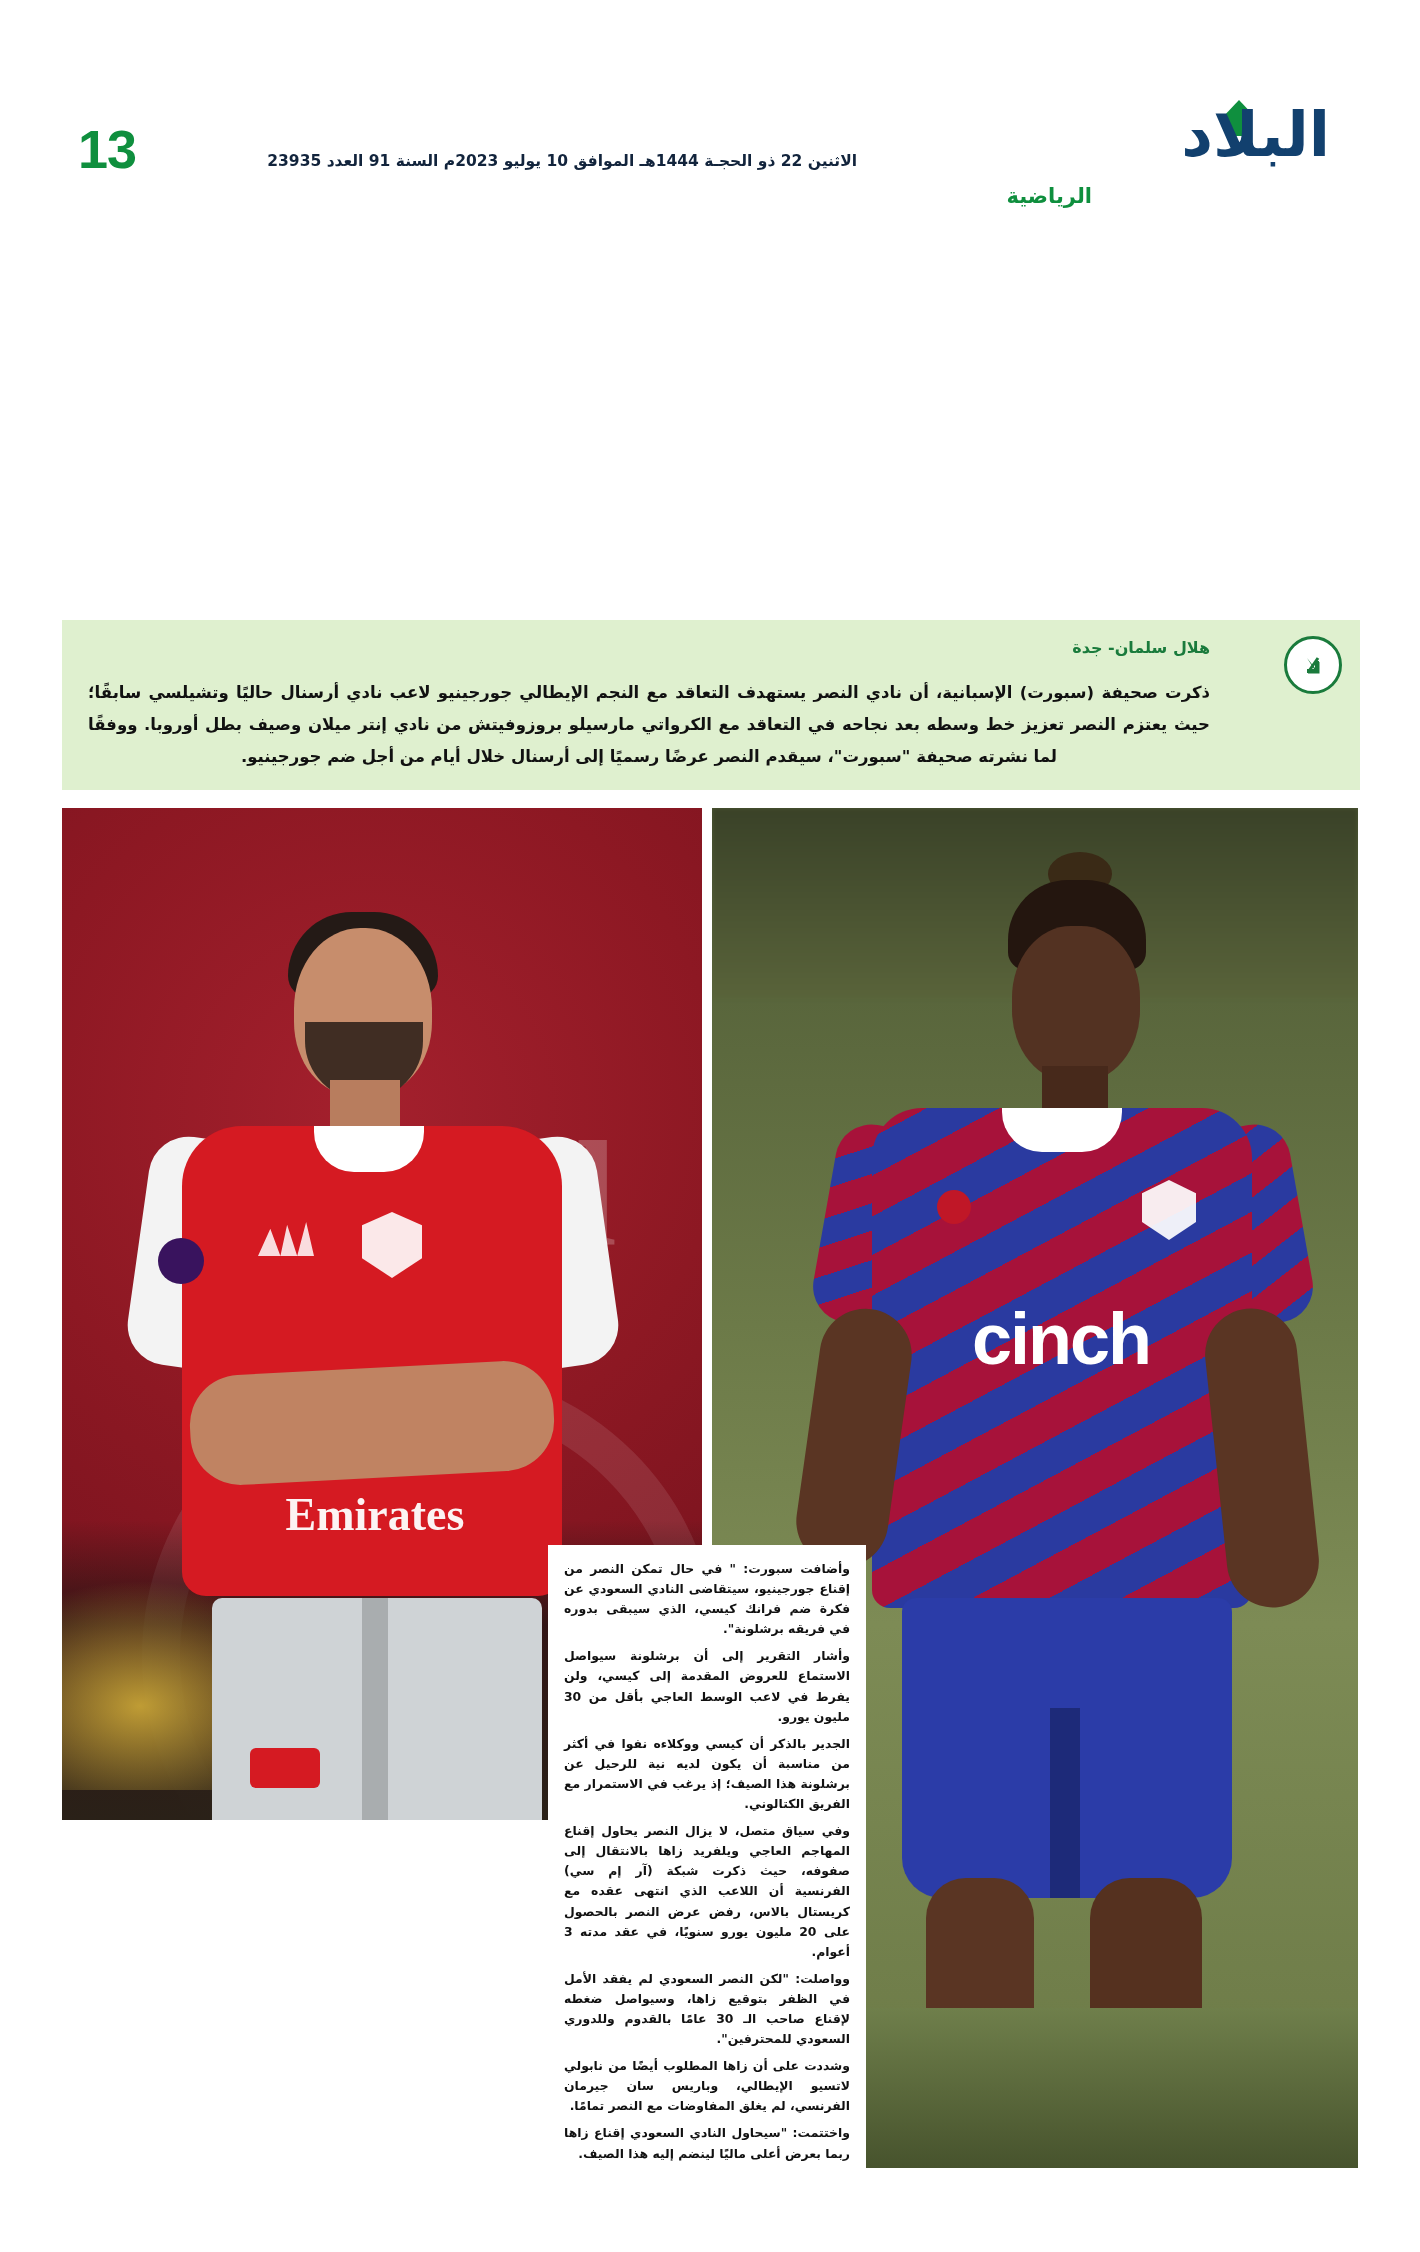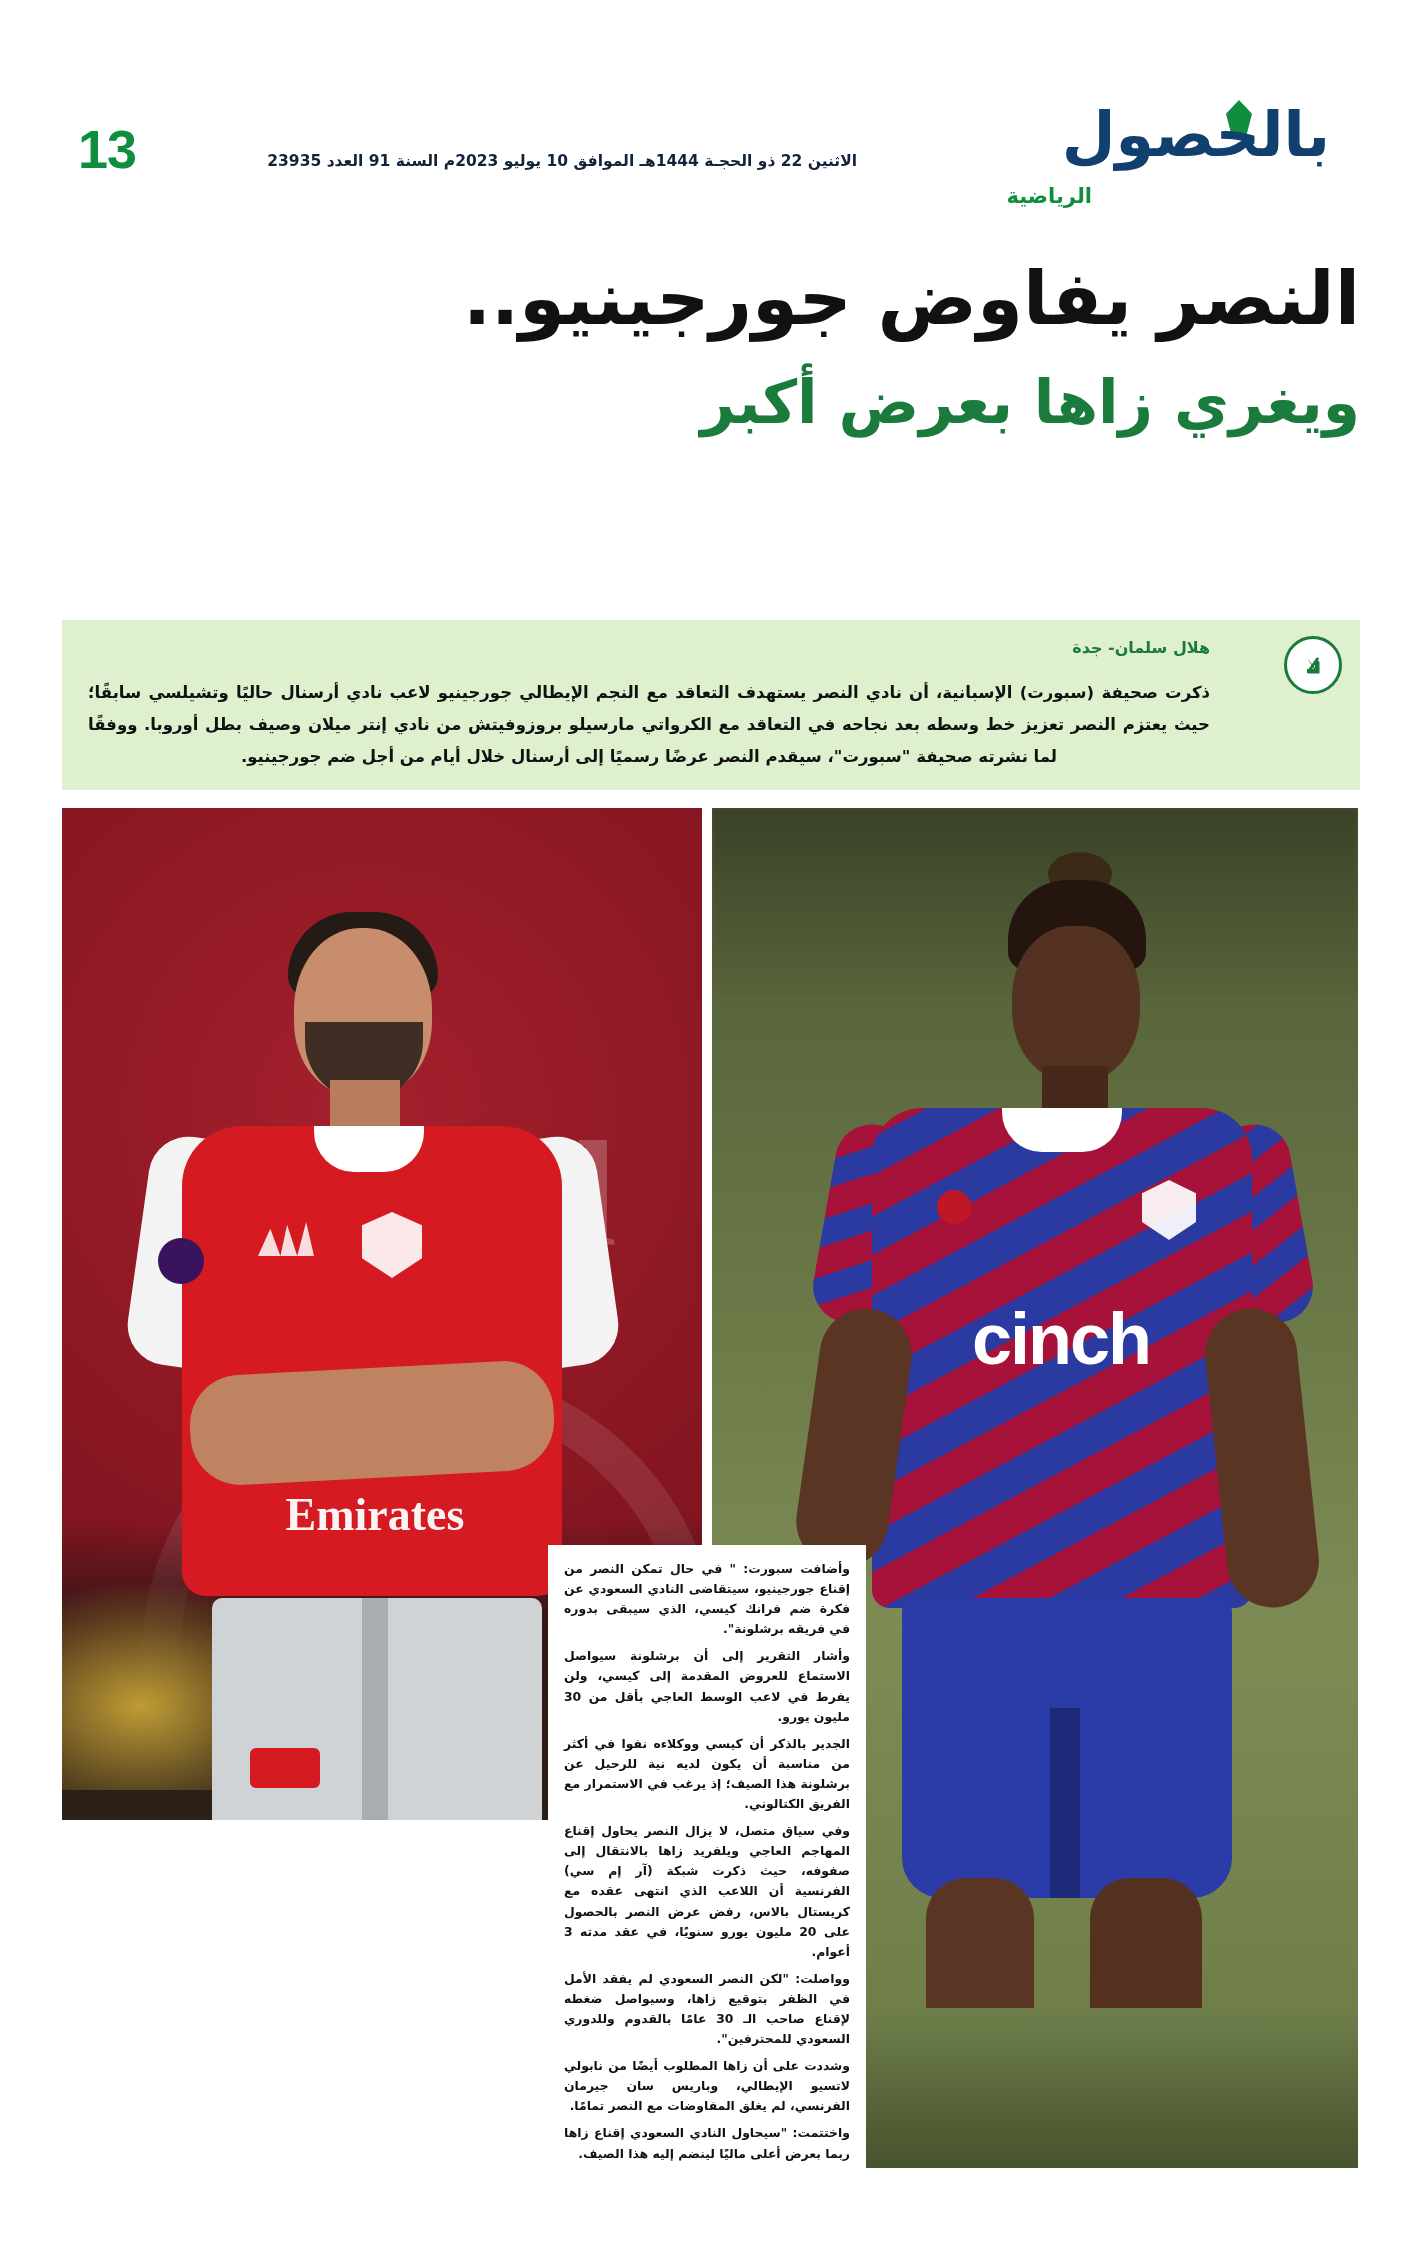--- a/index.html
+++ b/index.html
@@ -579,29 +579,25 @@
 </head>
 <body>
 
 <div class="page">
 
   <div class="masthead">
     <div class="page-number">13</div>
     <div class="issue-line">الاثنين 22 ذو الحجـة 1444هـ الموافق 10 يوليو 2023م السنة 91 العدد 23935</div>
     <div class="logo-wrap">
       <div class="logo-mark"></div>
-      <div class="logo-main">بالحصول</div>
+      <div class="logo-main">البلاد</div>
       <div class="logo-sub">الرياضية</div>
     </div>
   </div>
 
-  <div class="headline-block">
-    <div class="headline-1">النصر يفاوض جورجينيو..</div>
-    <div class="headline-2">ويغري زاها بعرض أكبر</div>
-  </div>
 
   <div class="lead-box">
     <div class="arrow-badge">
       <svg width="26" height="26" viewBox="0 0 26 26" aria-hidden="true">
         <path d="M7 6 L15 16 L15 9 L19 9 L19 21 L7 21 L7 17 L14 17 Z" fill="#1a7b3c"></path>
         <path d="M18 6 L9 19" stroke="#1a7b3c" stroke-width="3" fill="none"></path>
         <path d="M8 20 L18 20 L18 10" stroke="#1a7b3c" stroke-width="3" fill="none"></path>
       </svg>
     </div>
     <div class="byline">هلال سلمان- جدة</div>

